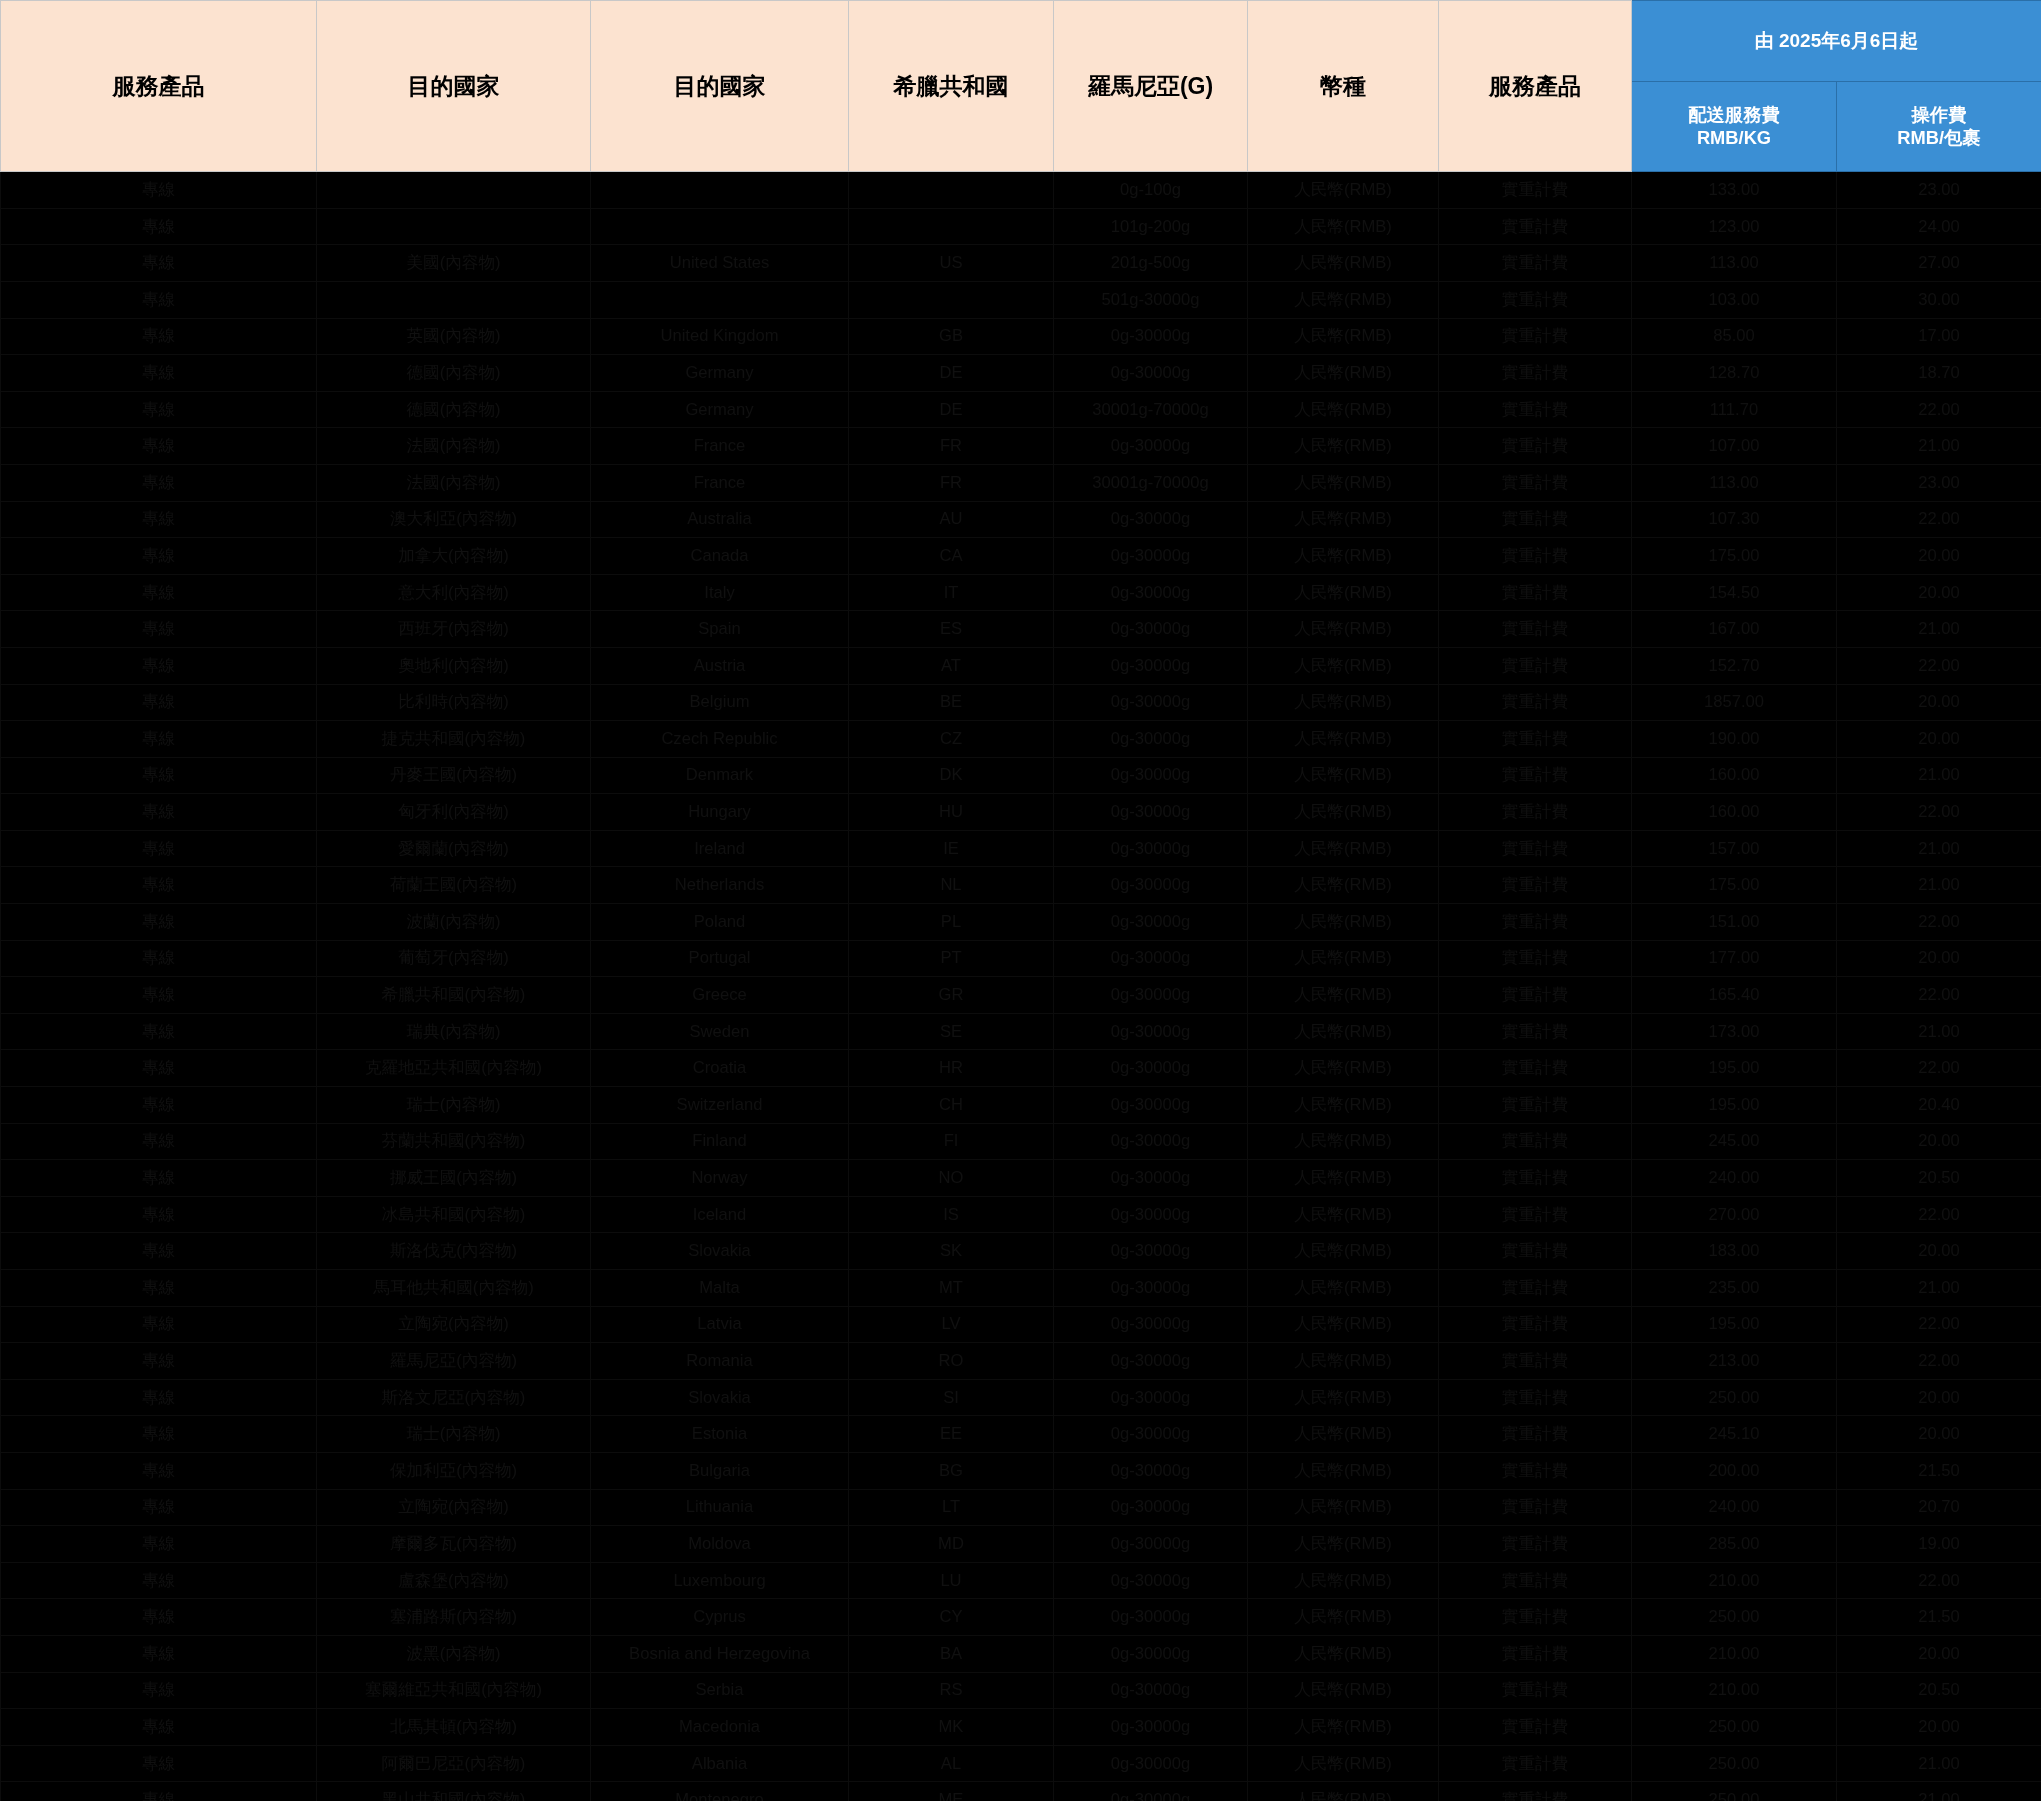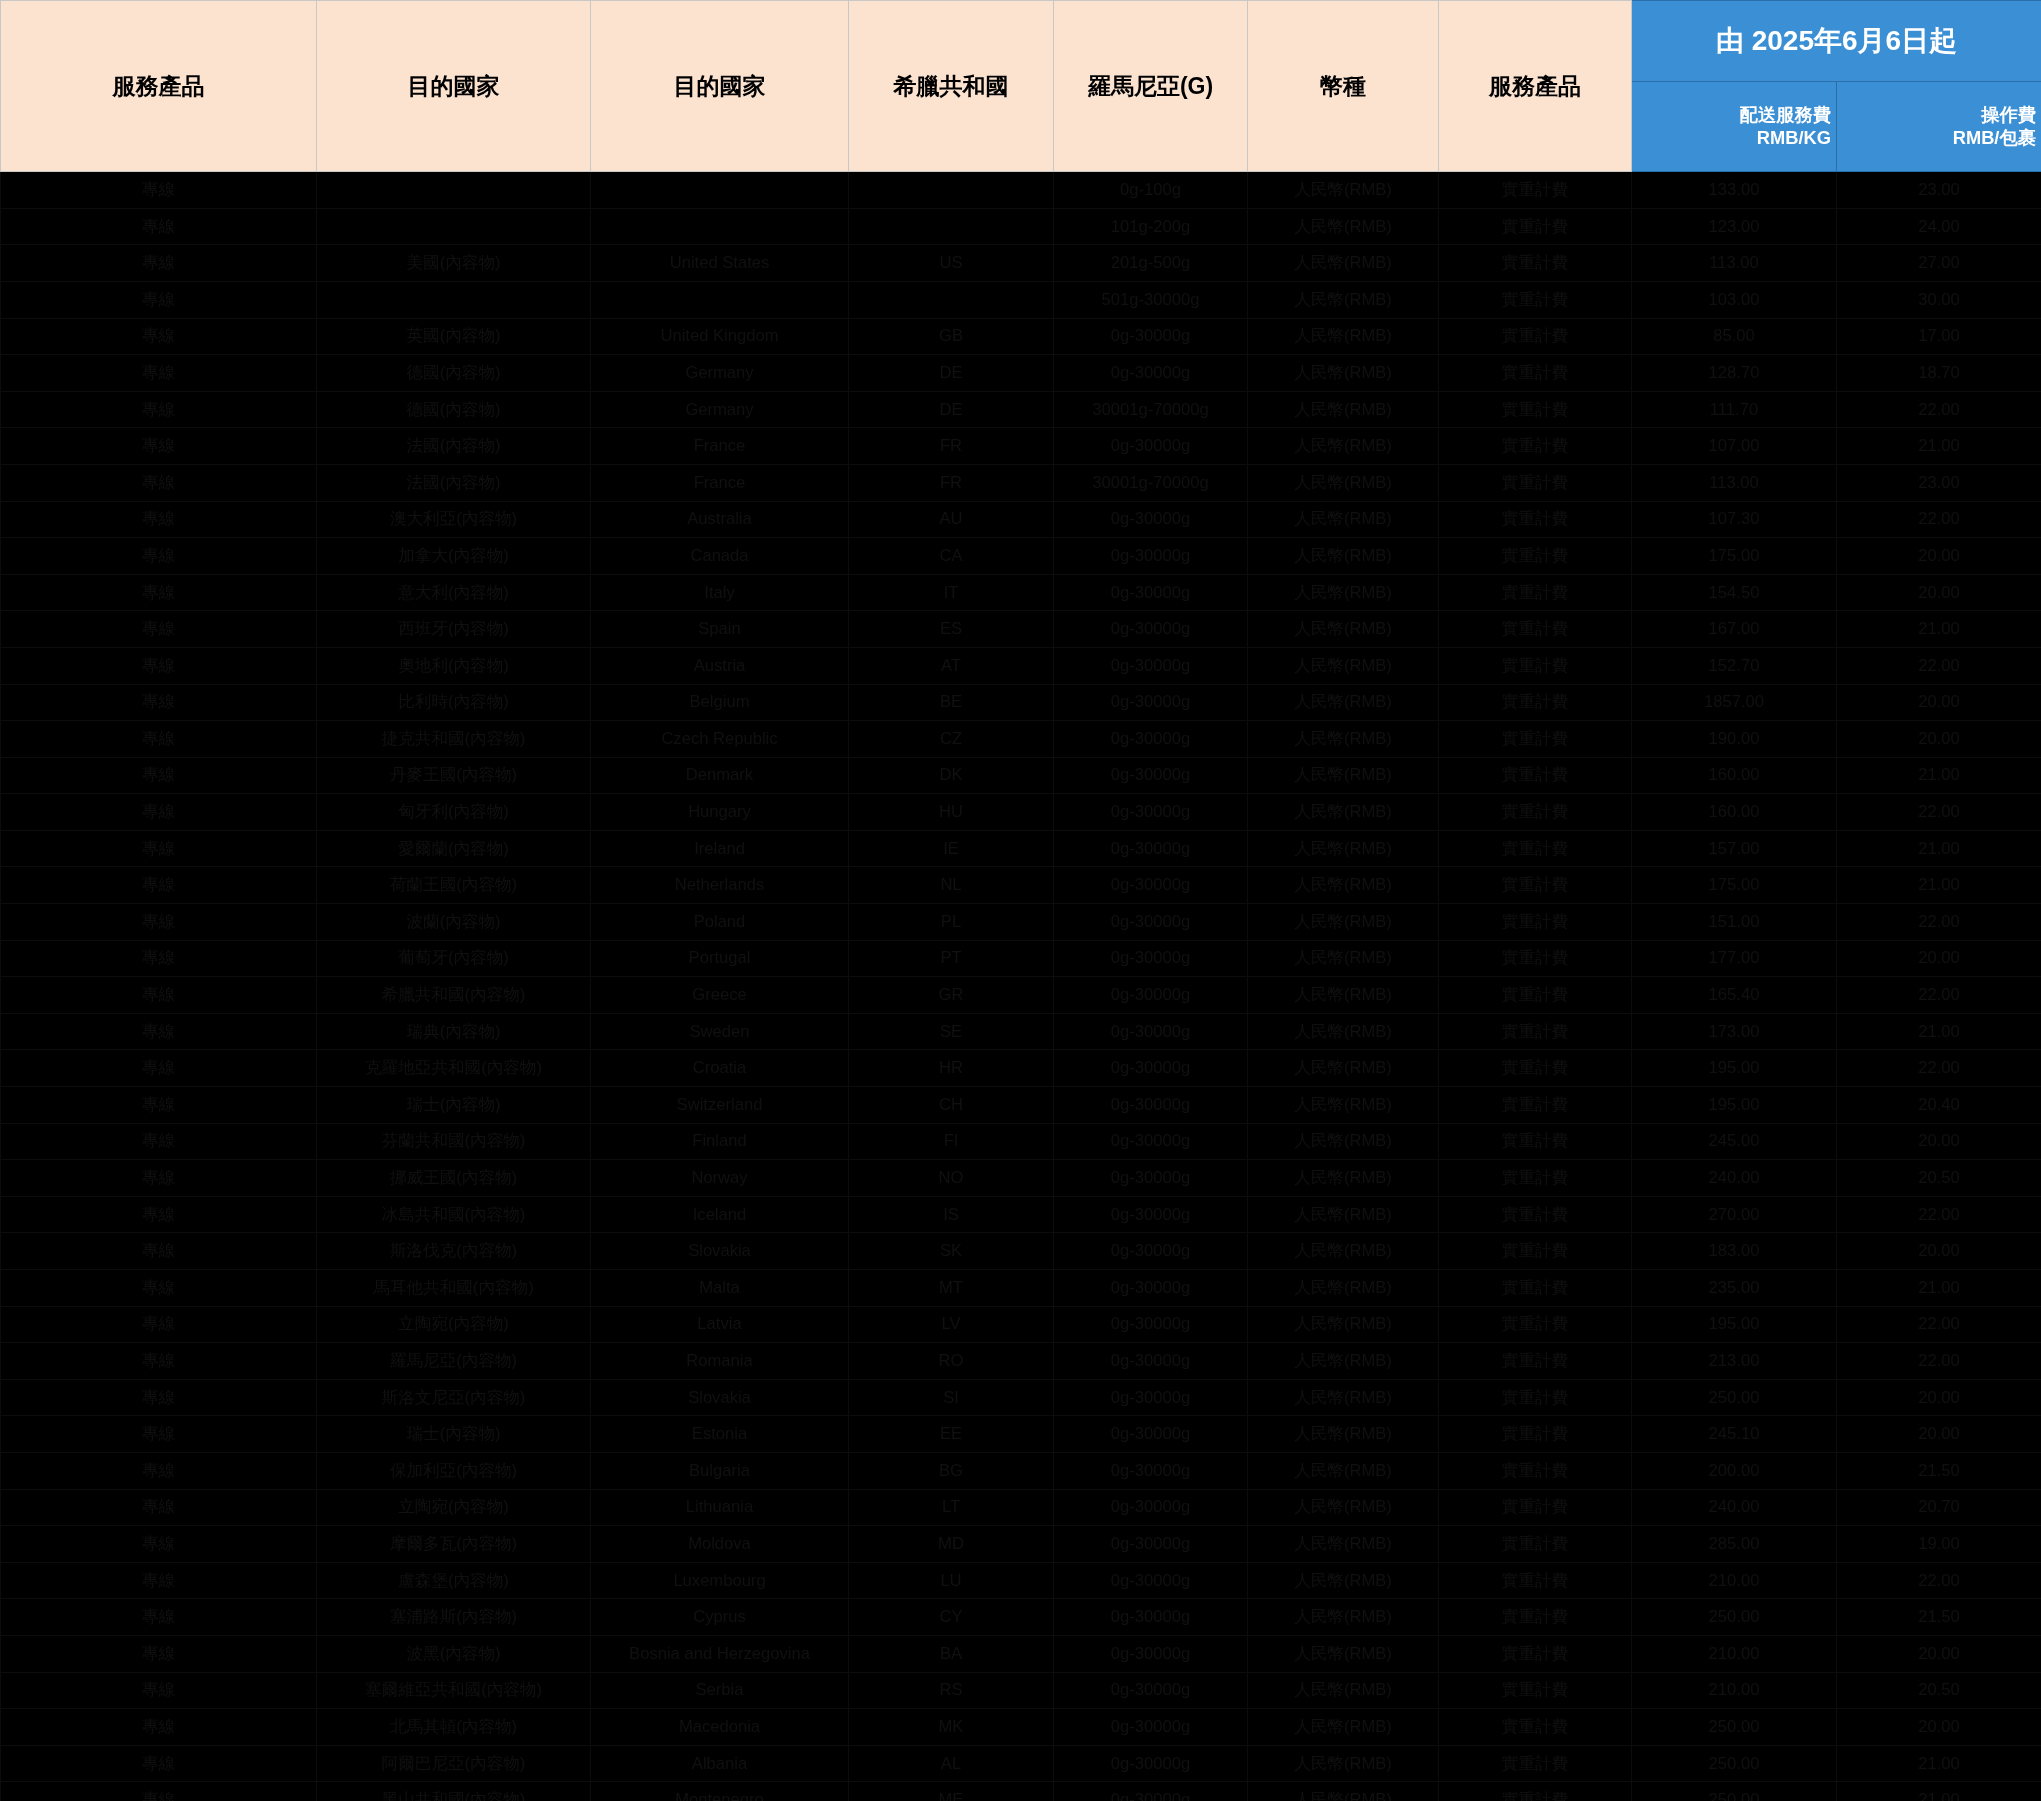--- a/index.html
+++ b/index.html
@@ -42,32 +42,31 @@
     text-align: center;
     vertical-align: middle;
     padding: 3.3px 5px;
   }
   thead th.span-head {
     height: 156px;
   }
   thead th.date-head {
     background: #3b8fd4;
     color: #ffffff;
-    font-size: 28px;
+    font-size: 19px;
     height: 73px;
     border: 0.8px solid #2a6fa8;
   }
   thead th.sub-head {
     background: #3b8fd4;
     color: #ffffff;
     font-size: 18.3px;
     height: 83px;
     line-height: 1.28;
     border: 0.8px solid #2a6fa8;
-    text-align: right;
   }
   tbody td {
     border: 0.8px solid #0c0c0c;
     color: #101010;
     font-size: 16.6px;
     text-align: center;
     vertical-align: middle;
     height: 34px;
     padding: 0.8px 3.3px;
     white-space: nowrap;

